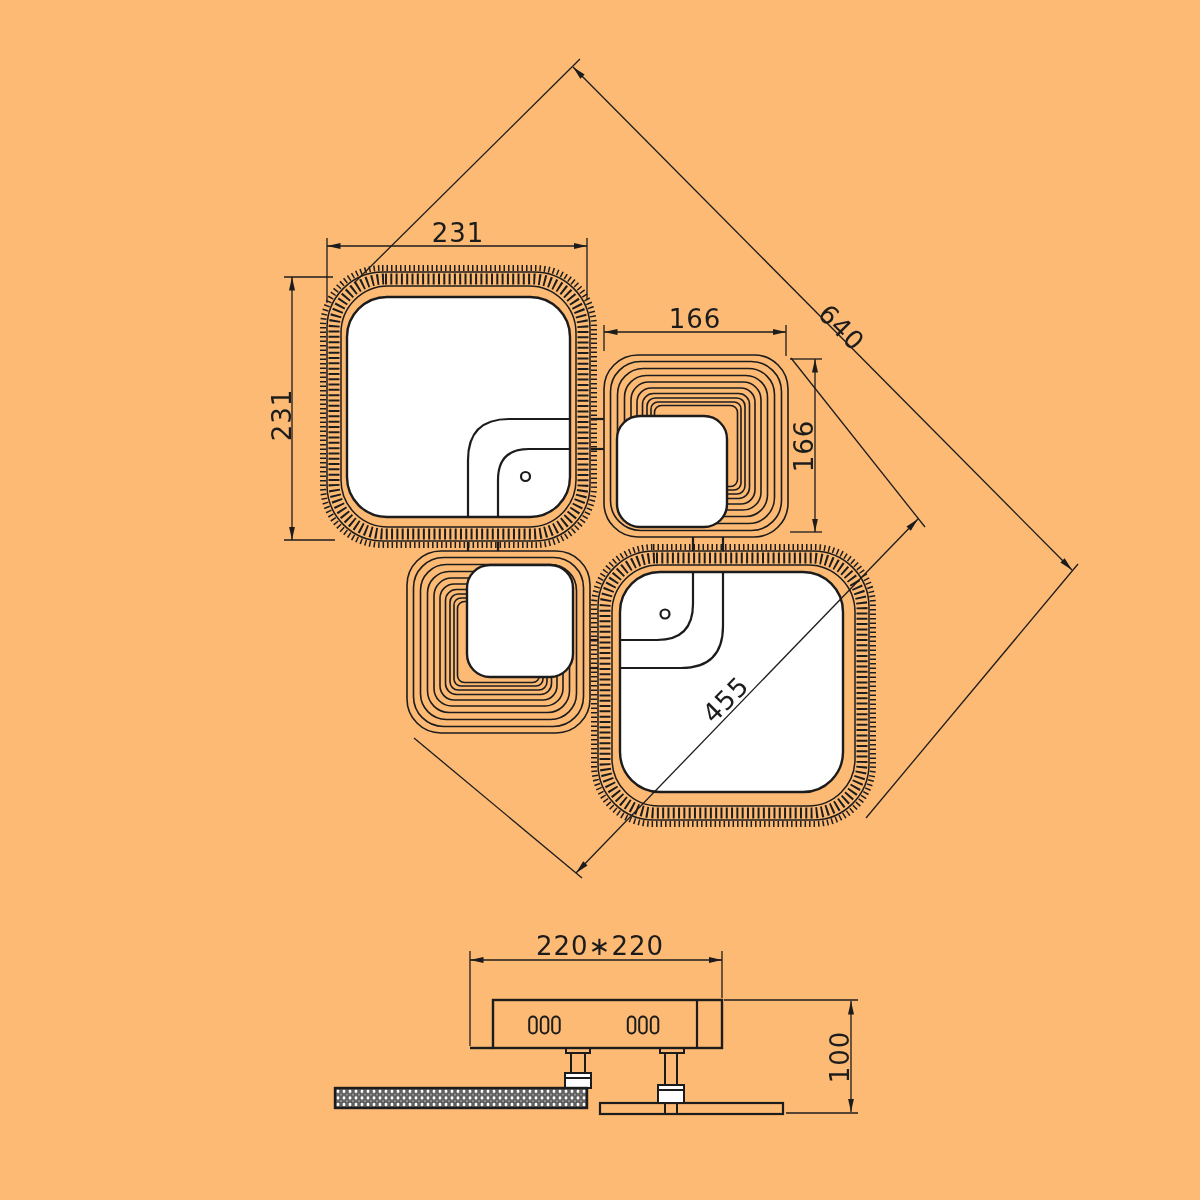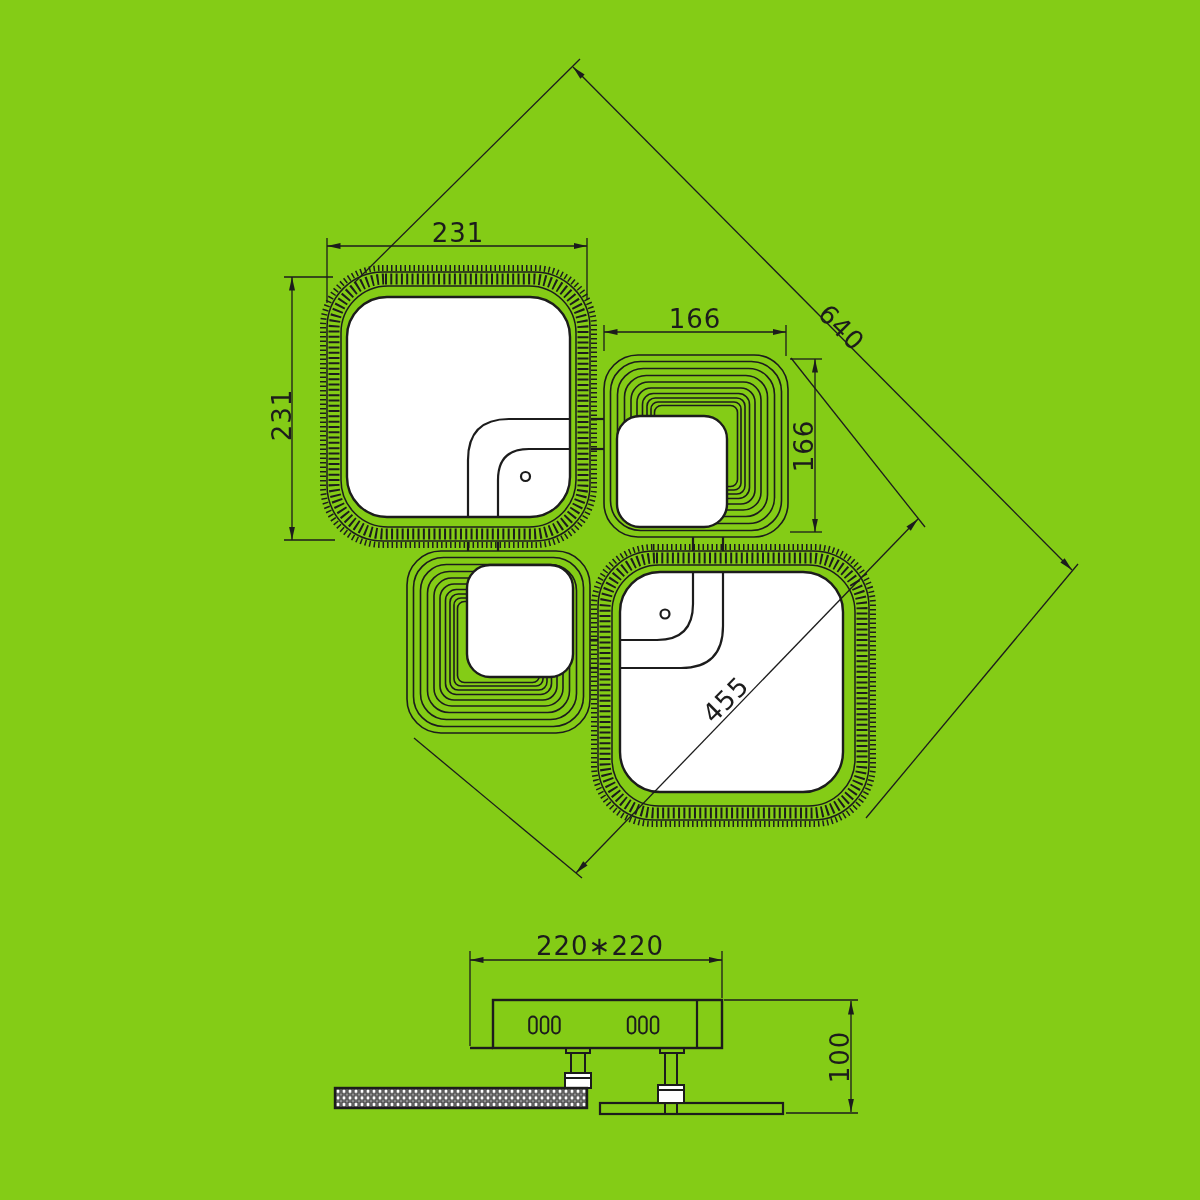--- a/index.html
+++ b/index.html
@@ -1,16 +1,16 @@
 <!DOCTYPE html>
 <html><head>
 <meta charset="utf-8">
 <style>
   html,body{margin:0;padding:0;background:#ffffff;}
-  #stage{position:relative;width:1200px;height:1200px;background:#84cc16;overflow:hidden;}
+  #stage{position:relative;width:1200px;height:1200px;background:#fdba74;overflow:hidden;}
   svg{display:block;}
   .main{stroke-width:2.4;}
   .mid{stroke-width:2.2;}
   .thin{stroke-width:1.5;}
   .ring{stroke-width:1.6;}
   .dim{stroke-width:1.3;}
   .tickband{stroke-width:11;stroke-dasharray:2 3.3;}
   .fringe{stroke-width:6;stroke-dasharray:1.5 3;}
   .dimtext{font-family:"DejaVu Sans","Liberation Sans",sans-serif;font-size:26px;fill:#1c1c1c;letter-spacing:1px;}
 </style>

